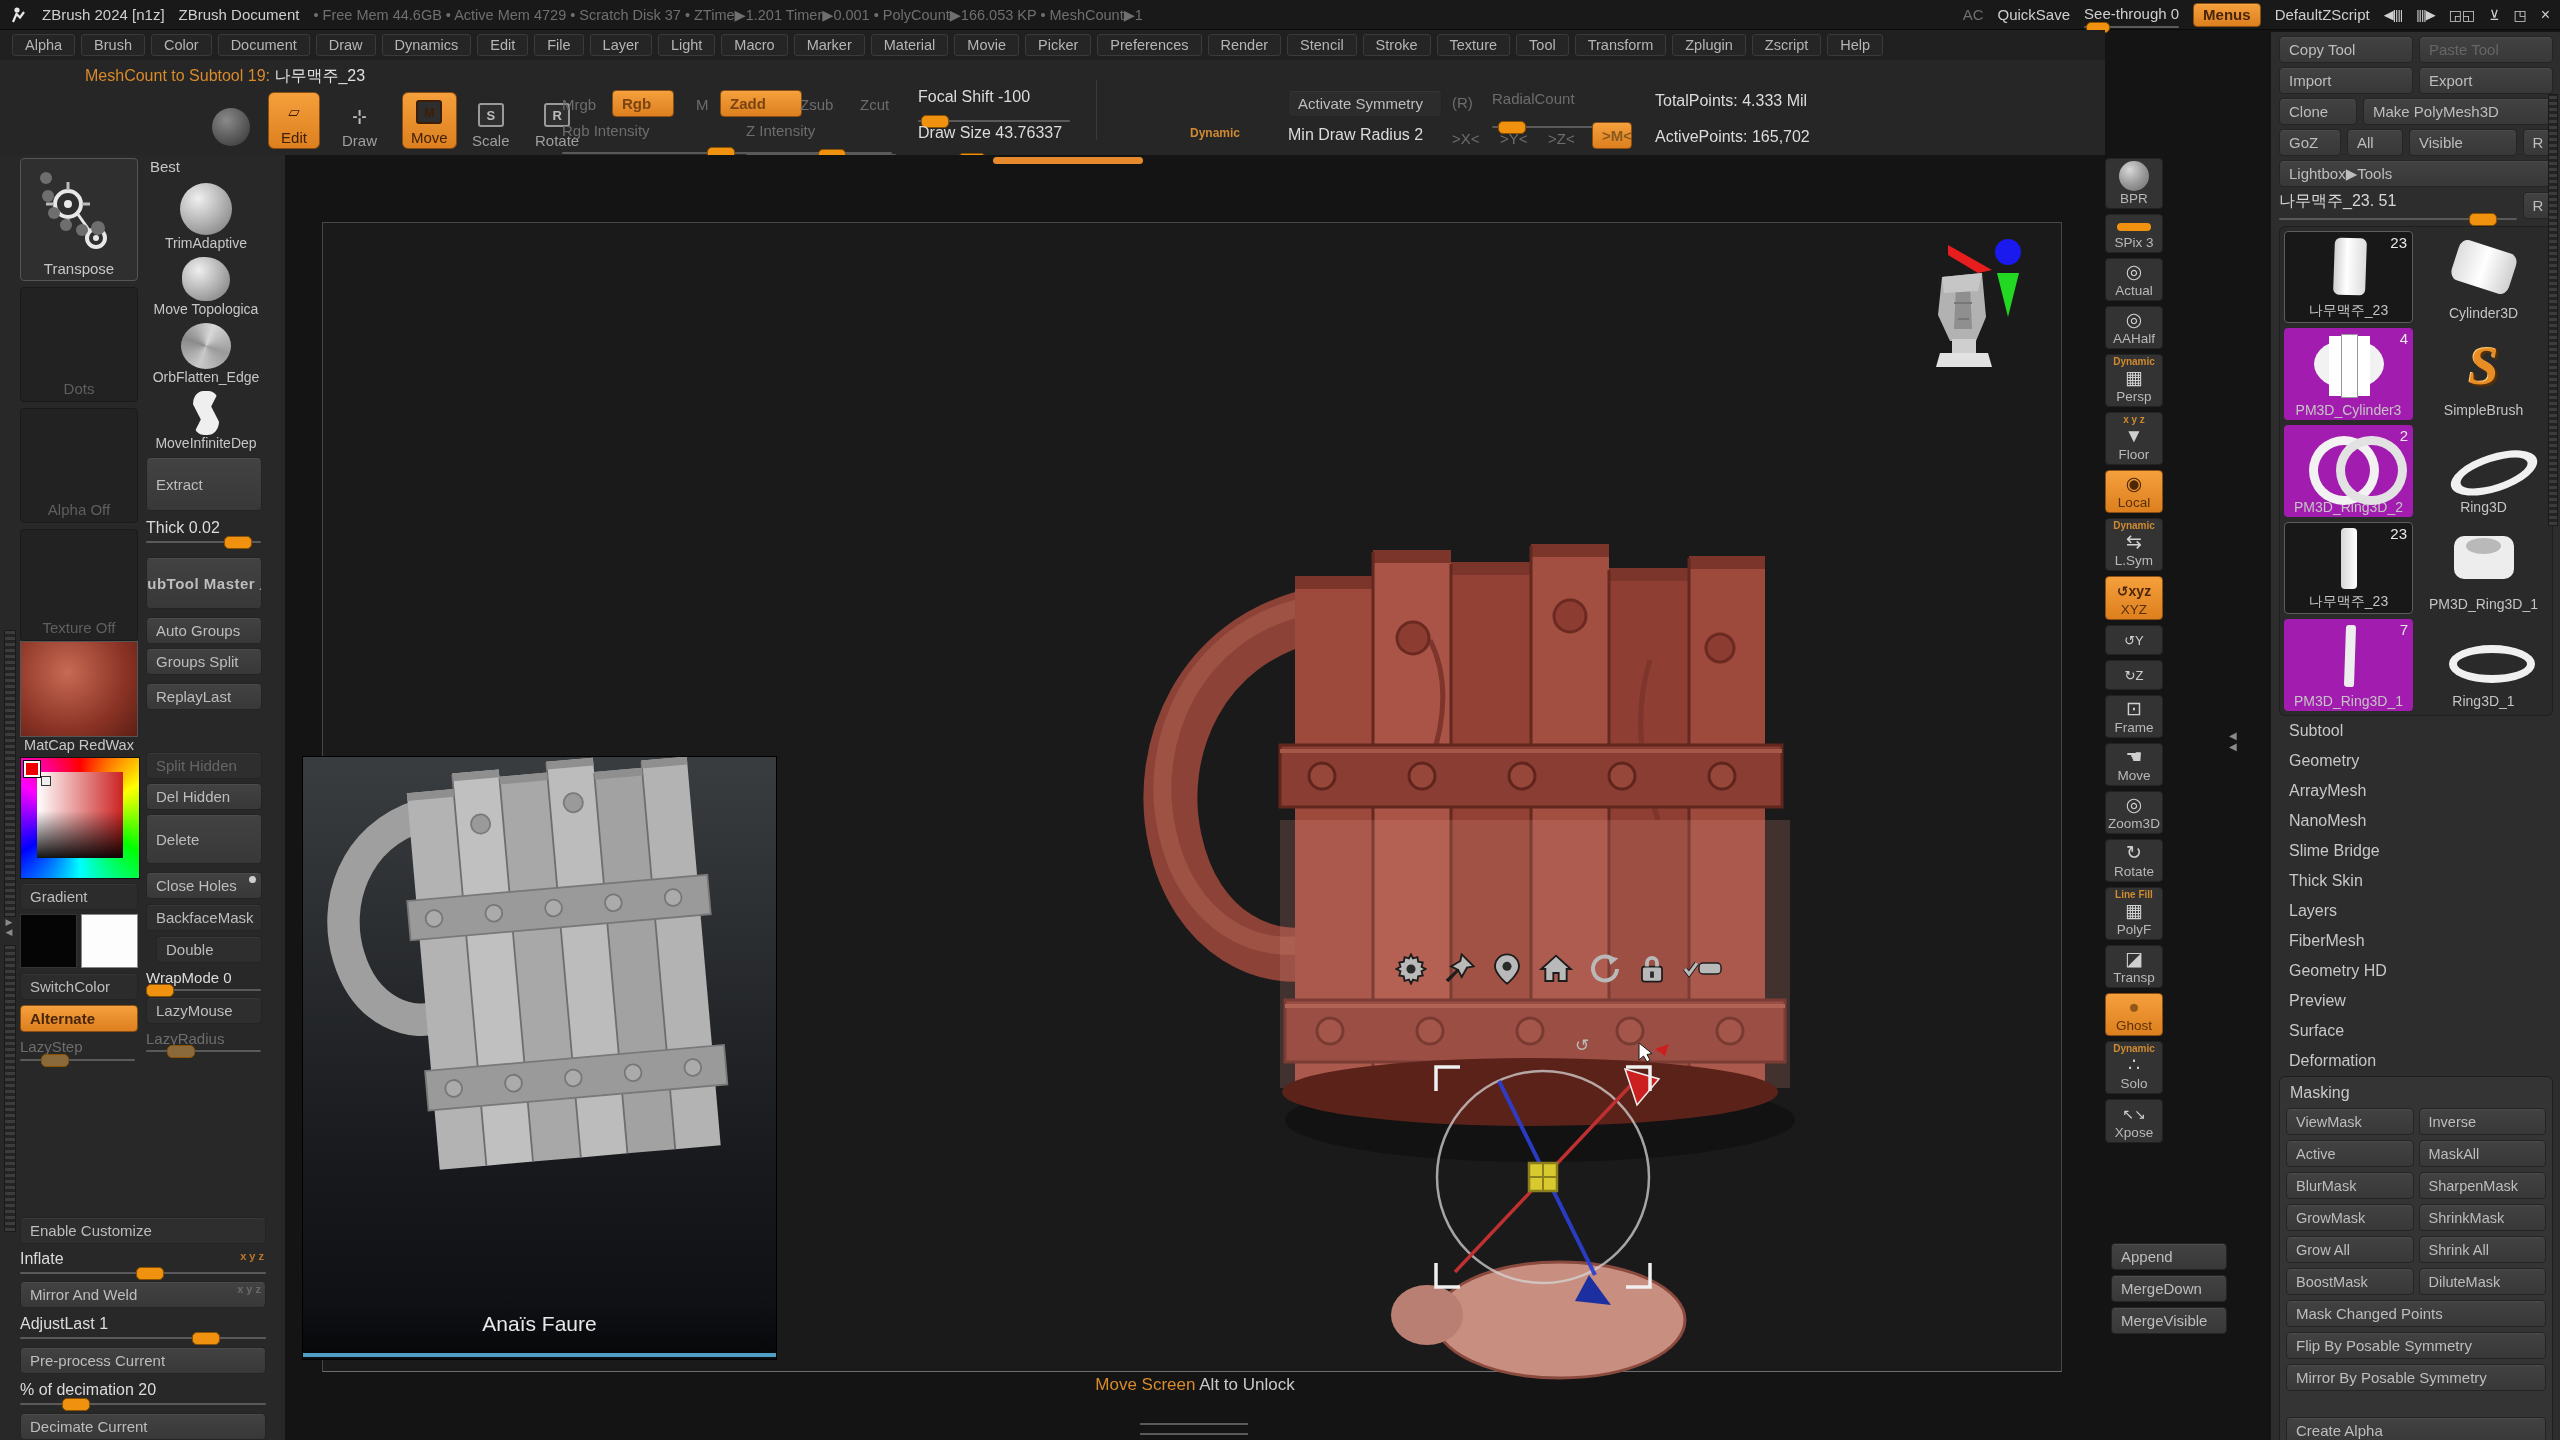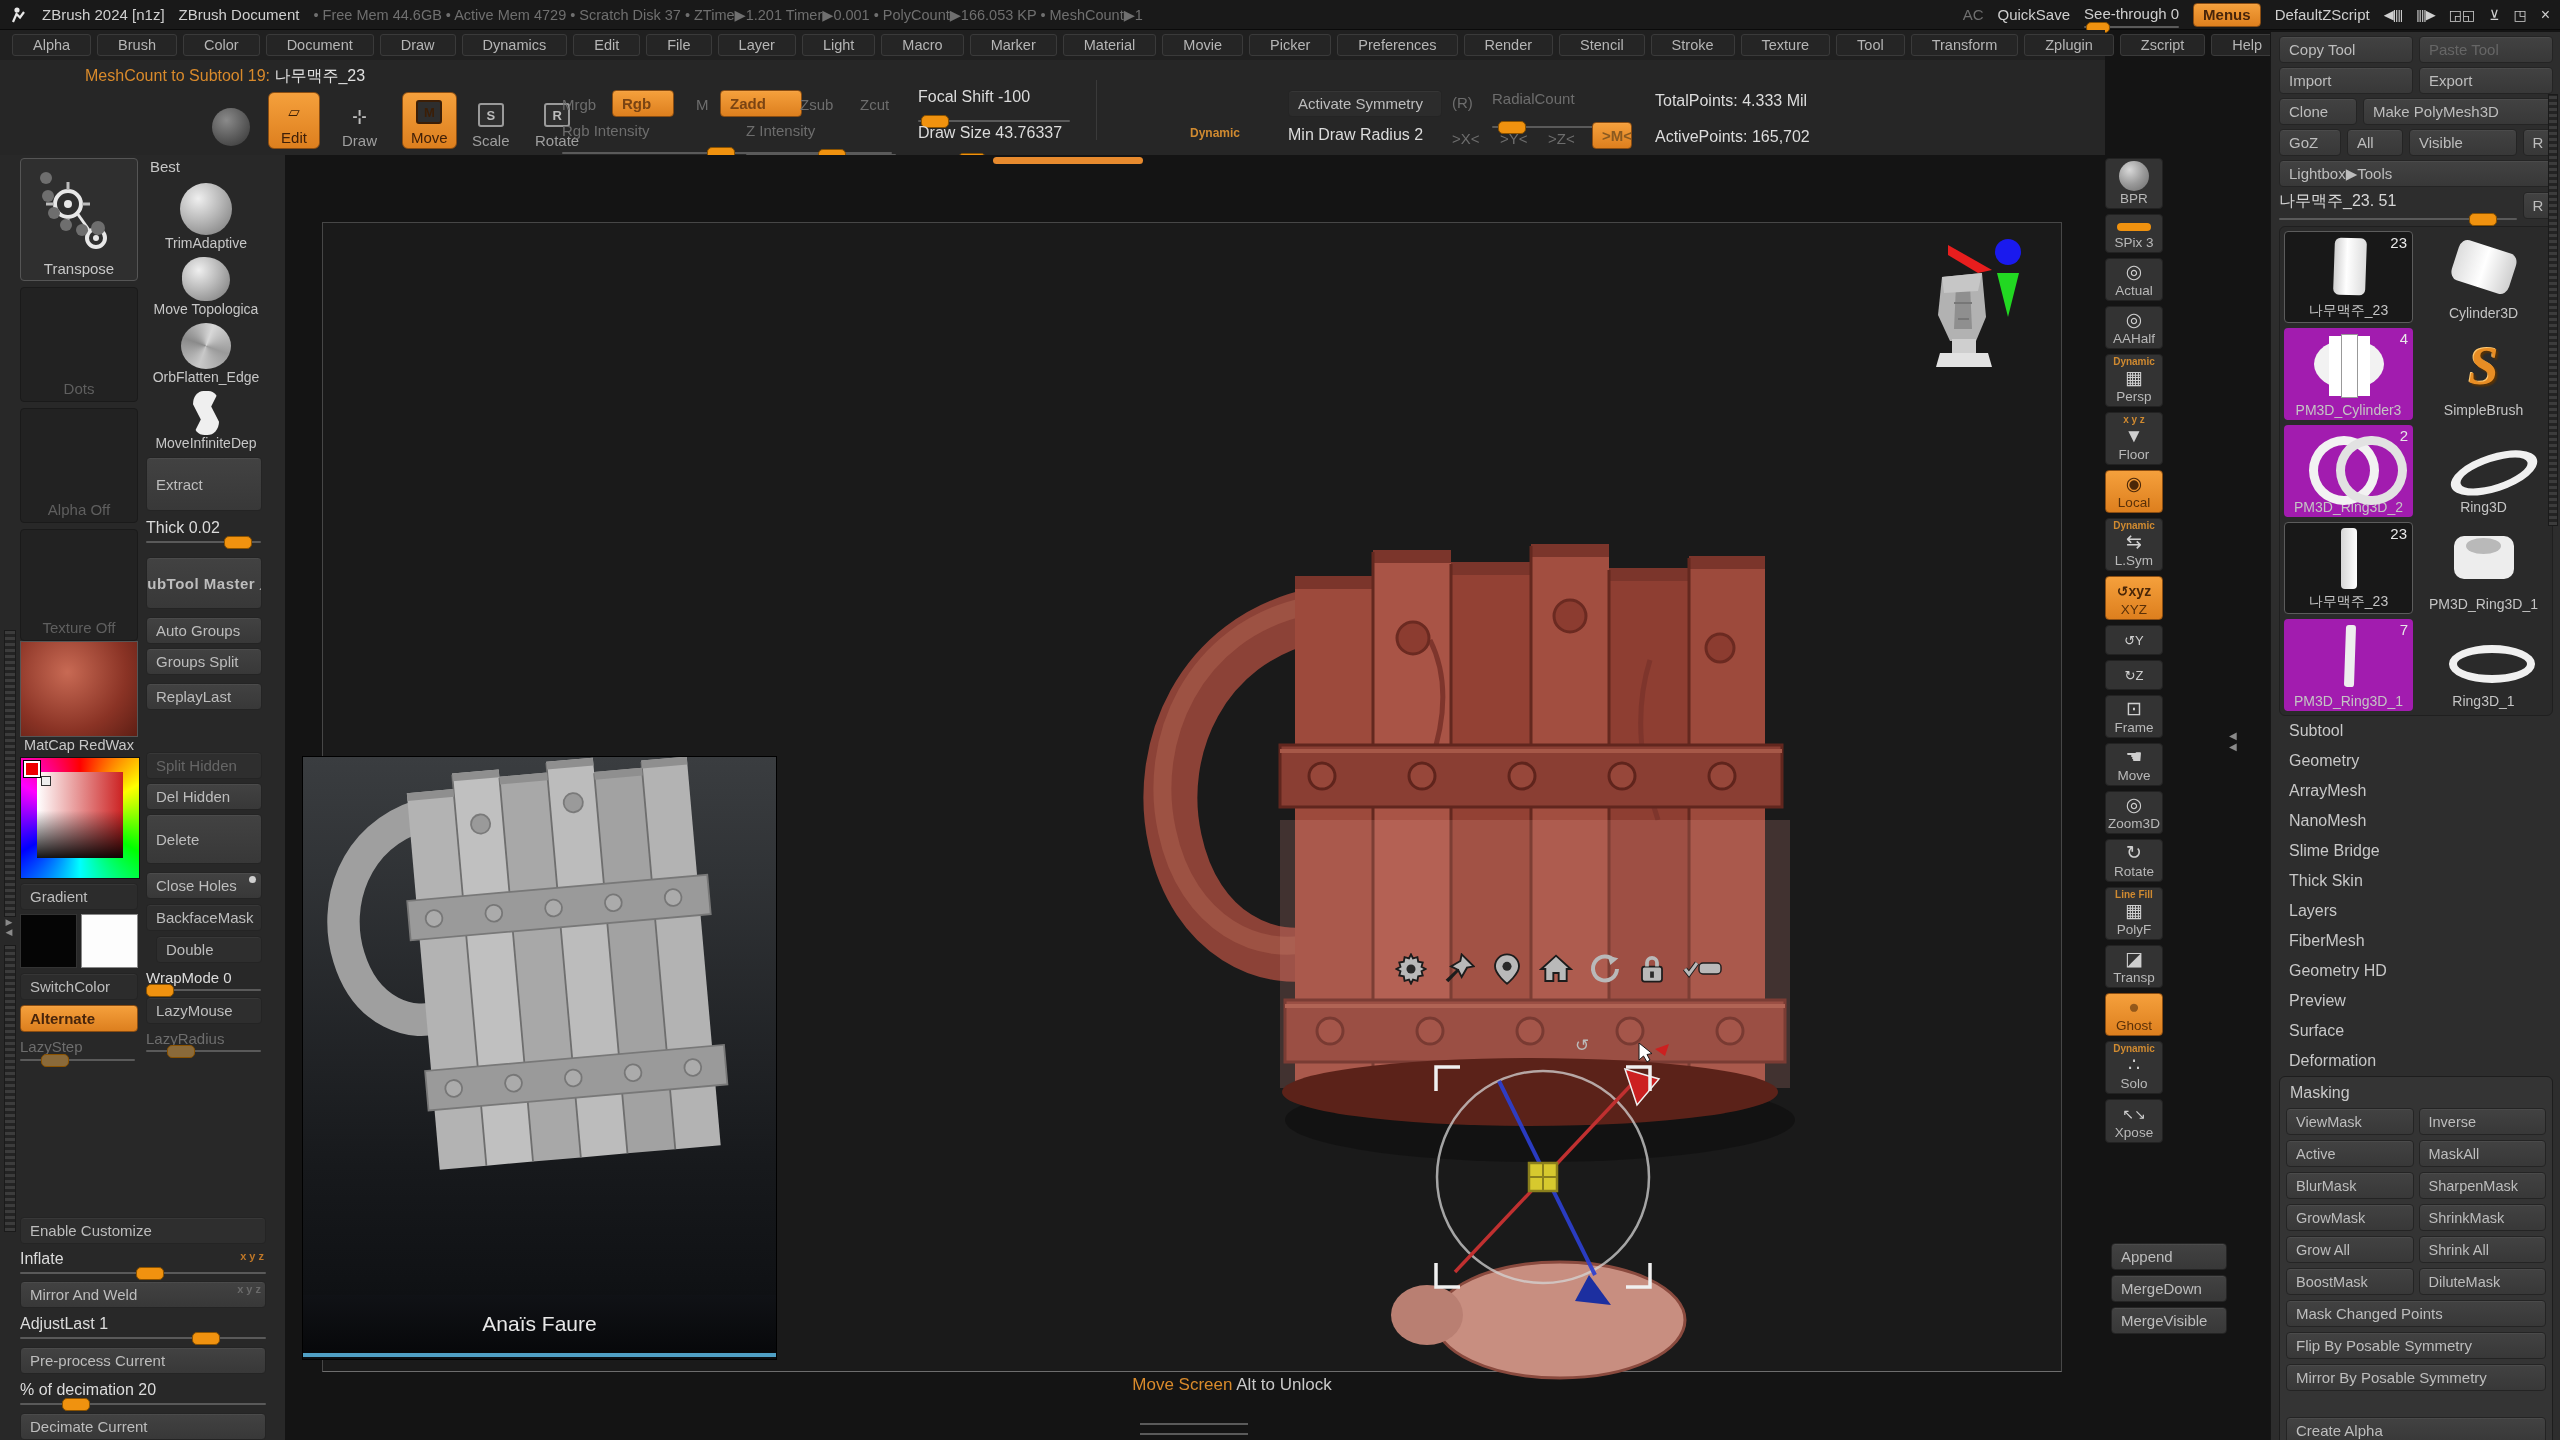--- a/index.html
+++ b/index.html
@@ -6,21 +6,21 @@
   #root{position:relative;width:2560px;height:1440px;overflow:hidden;background:#141414;
         font-family:"Liberation Sans","DejaVu Sans",sans-serif;color:#bdbdbd;font-size:15px;
         -webkit-font-smoothing:antialiased;}
   .abs{position:absolute;}
   
   .titlebar{left:0;top:0;width:2560px;height:30px;background:#191919;border-bottom:1px solid #0a0a0a;
             display:flex;align-items:center;gap:14px;padding:0 10px;box-sizing:border-box;color:#cfcfcf;font-size:15px;}
   .titlebar .dim{color:#6f6f6f;}
   .menubar{left:0;top:30px;width:2105px;height:30px;background:#202020;display:flex;align-items:center;
            gap:6px;padding:0 12px;box-sizing:border-box;}
-  .menu-item{border:1px solid #3a3a3a;border-radius:3px;padding:2px 20px;color:#b5b5b5;font-size:14.5px;background:#252525;}
+  .menu-item{border:1px solid #3a3a3a;border-radius:3px;padding:2px 12px;color:#b5b5b5;font-size:14.5px;background:#252525;}
   
   .btn{background:linear-gradient(#424242,#383838);border:1px solid #242424;border-radius:4px;color:#bdbdbd;
        display:flex;align-items:center;padding:0 9px;height:27px;font-size:15px;box-sizing:border-box;
        box-shadow:inset 0 1px 0 rgba(255,255,255,.05);white-space:nowrap;overflow:hidden;}
   .btn.orange{background:linear-gradient(#f5a03c,#dd7f1e);color:#48250b;border-color:#8a4d12;font-weight:bold;}
   .btn.dim{color:#666;}
   .lbl{white-space:nowrap;}
   .dimtxt{color:#6d6d6d;}
   .slider{position:relative;height:2px;background:#5a5a5a;border-radius:1px;}
   .slider .pill{position:absolute;top:-5px;width:26px;height:11px;border-radius:5px;background:#f0920f;border:1px solid #8a5200;}
@@ -78,21 +78,21 @@
   .shapebox.cylinder::before{content:"";position:absolute;left:26%;top:18%;width:48%;height:58%;background:linear-gradient(90deg,#ddd,#fff 50%,#cfcfcf);border-radius:8px/10px;transform:rotate(18deg);}
   .shapebox.torus::before{content:"";position:absolute;left:22%;top:28%;width:56%;height:44%;border:10px solid #f0f0f0;border-radius:50%;transform:rotate(-18deg) scaleY(.72);}
   .shapebox.ring-cylinder::before{content:"";position:absolute;left:26%;top:16%;width:48%;height:60%;background:#ededed;border-radius:10px;}
   .shapebox.ring-cylinder::after{content:"";position:absolute;left:36%;top:20%;width:28%;height:22%;background:#b9b9b9;border-radius:50%;}
   .shapebox.torus-flat::before{content:"";position:absolute;left:22%;top:34%;width:56%;height:30%;border:8px solid #f0f0f0;border-radius:50%;}
   .shapebox.simple-brush-s{display:flex;align-items:center;justify-content:center;}
   .shapebox.simple-brush-s::before{content:"S";font-family:"Liberation Serif","DejaVu Serif",serif;font-size:54px;font-weight:bold;font-style:italic;color:#e88d24;text-shadow:2px 2px 2px #5a3305,-1px -1px 0 #ffc870;}
   
   .canvas{left:285px;top:155px;width:1820px;height:1285px;background:#141414;overflow:hidden;}
   .docarea{position:absolute;left:37px;top:67px;width:1740px;height:1150px;background:#1a1a1a;border:1px solid #474747;border-bottom:1px solid #6e6e6e;box-sizing:border-box;}
-  .hint{position:absolute;left:0;width:100%;text-align:center;font-size:17px;margin-left:37px;}
+  .hint{position:absolute;left:0;width:100%;text-align:center;font-size:17px;}
   .credit-band{position:absolute;left:0;bottom:6px;width:100%;height:58px;background:linear-gradient(#101216,#07080a);display:flex;align-items:center;justify-content:center;color:#e8e8e8;font-size:21px;}
   .cyanline{position:absolute;left:0;bottom:2px;width:100%;height:4px;background:#4f9fc4;}
 </style>
 </head>
 <body>
 
 <div id="root">
 
   <div class="abs titlebar">
     <svg width="18" height="18" viewBox="0 0 18 18">

